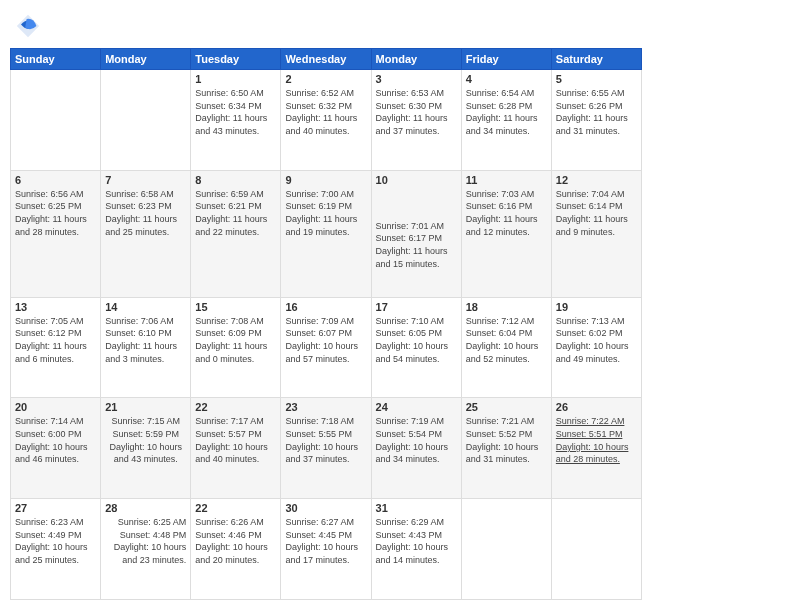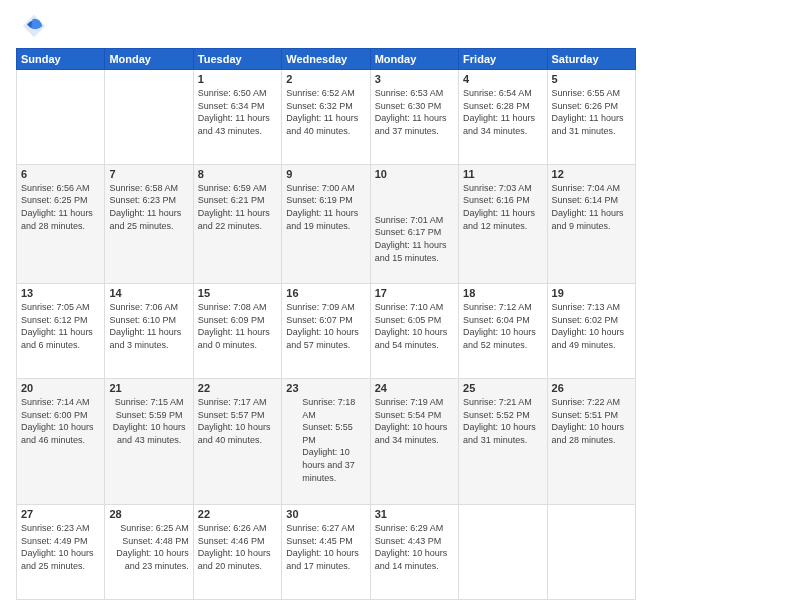--- a/index.html
+++ b/index.html
@@ -6,21 +6,21 @@
     body {
       width: 792px;
       height: 612px;
       font-family: Arial, sans-serif;
       background: #fff;
       overflow: hidden;
     }
     .page {
       width: 652px;
       height: 612px;
-      padding: 12px 16px;
+      padding: 12px 10px;
       display: flex;
       flex-direction: column;
     }
     .header {
       display: flex;
       justify-content: space-between;
       align-items: flex-start;
       margin-bottom: 8px;
     }
     .logo {
@@ -276,39 +276,39 @@
 Daylight: 10 hours and 43 minutes.</div>
           </td>
           <td>
             <span class="day-number">22</span>
             <div class="day-info" style="white-space: pre-line;">Sunrise: 7:17 AM
 Sunset: 5:57 PM
 Daylight: 10 hours and 40 minutes.</div>
           </td>
           <td>
             <span class="day-number">23</span>
-            <div class="day-info" style="white-space: pre-line; margin-left: 16px;">Sunrise: 7:18 AM
+            <div class="day-info" style="white-space: pre-line;">Sunrise: 7:18 AM
 Sunset: 5:55 PM
 Daylight: 10 hours and 37 minutes.</div>
           </td>
           <td>
             <span class="day-number">24</span>
             <div class="day-info" style="white-space: pre-line;">Sunrise: 7:19 AM
 Sunset: 5:54 PM
 Daylight: 10 hours and 34 minutes.</div>
           </td>
           <td>
             <span class="day-number">25</span>
             <div class="day-info" style="white-space: pre-line;">Sunrise: 7:21 AM
 Sunset: 5:52 PM
 Daylight: 10 hours and 31 minutes.</div>
           </td>
           <td>
             <span class="day-number">26</span>
-            <div class="day-info" style="white-space: pre-line;">Sunrise: 7:22 AM
+            <div class="day-info" style="white-space: pre-line; text-decoration: underline;">Sunrise: 7:22 AM
 Sunset: 5:51 PM
 Daylight: 10 hours and 28 minutes.</div>
           </td>
         </tr>
         <tr>
           <td>
             <span class="day-number">27</span>
             <div class="day-info" style="white-space: pre-line;">Sunrise: 6:23 AM
 Sunset: 4:49 PM
 Daylight: 10 hours and 25 minutes.</div>

